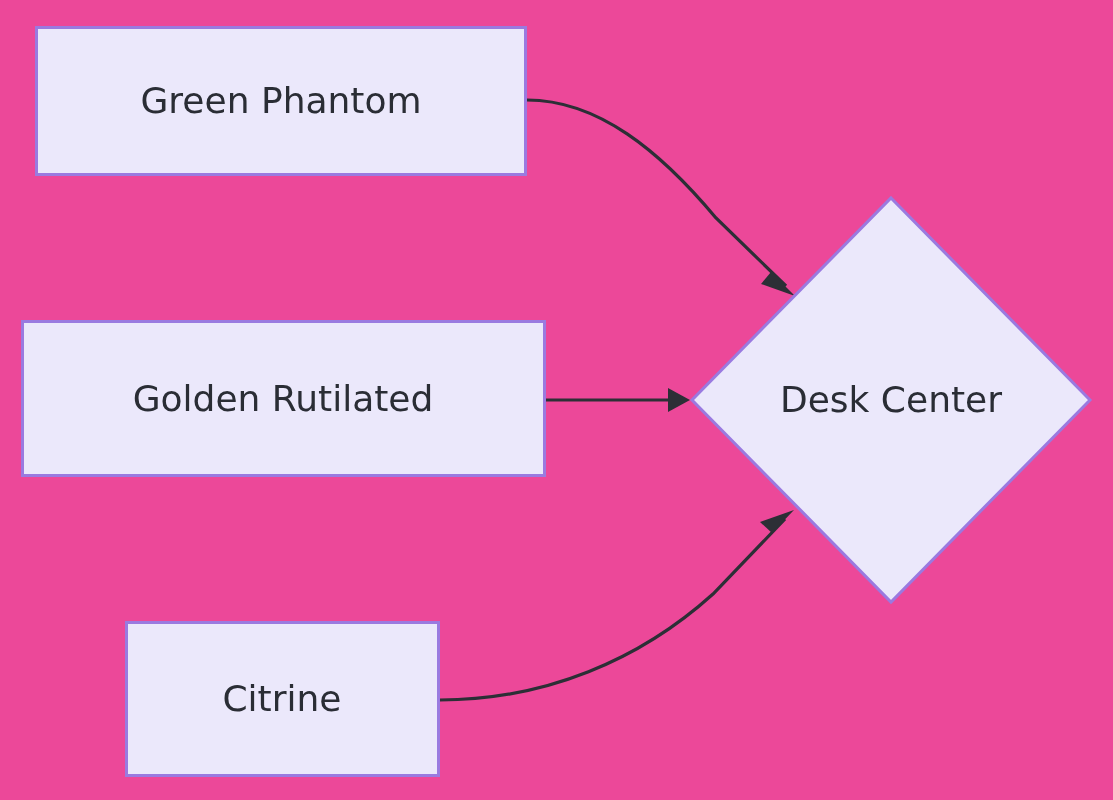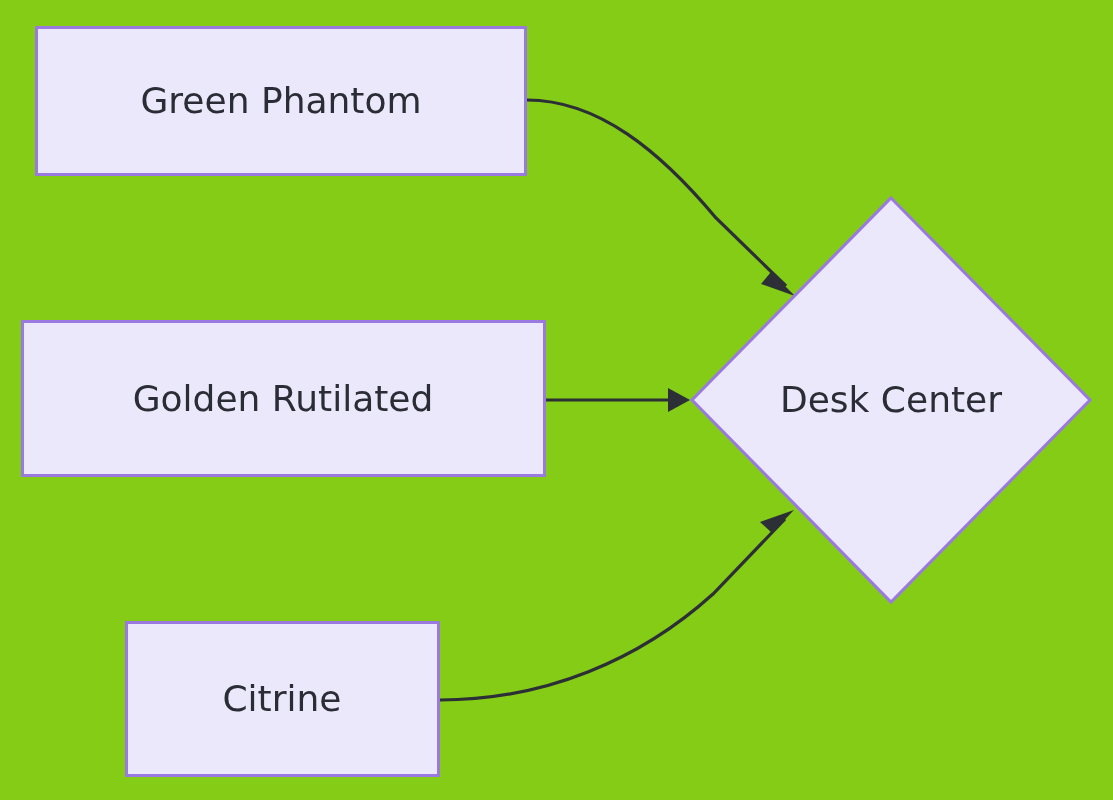--- a/index.html
+++ b/index.html
@@ -11,21 +11,21 @@
   body {
     width: 1113px;
     height: 800px;
     overflow: hidden;
     font-family: "DejaVu Sans", "Liberation Sans", sans-serif;
   }
   #diagram-root {
     position: relative;
     width: 1113px;
     height: 800px;
-    background: #84cc16;
+    background: #ec4899;
   }
   #diagram-svg {
     position: absolute;
     top: 0;
     left: 0;
     width: 1113px;
     height: 800px;
     display: block;
   }
   .node-shape {

